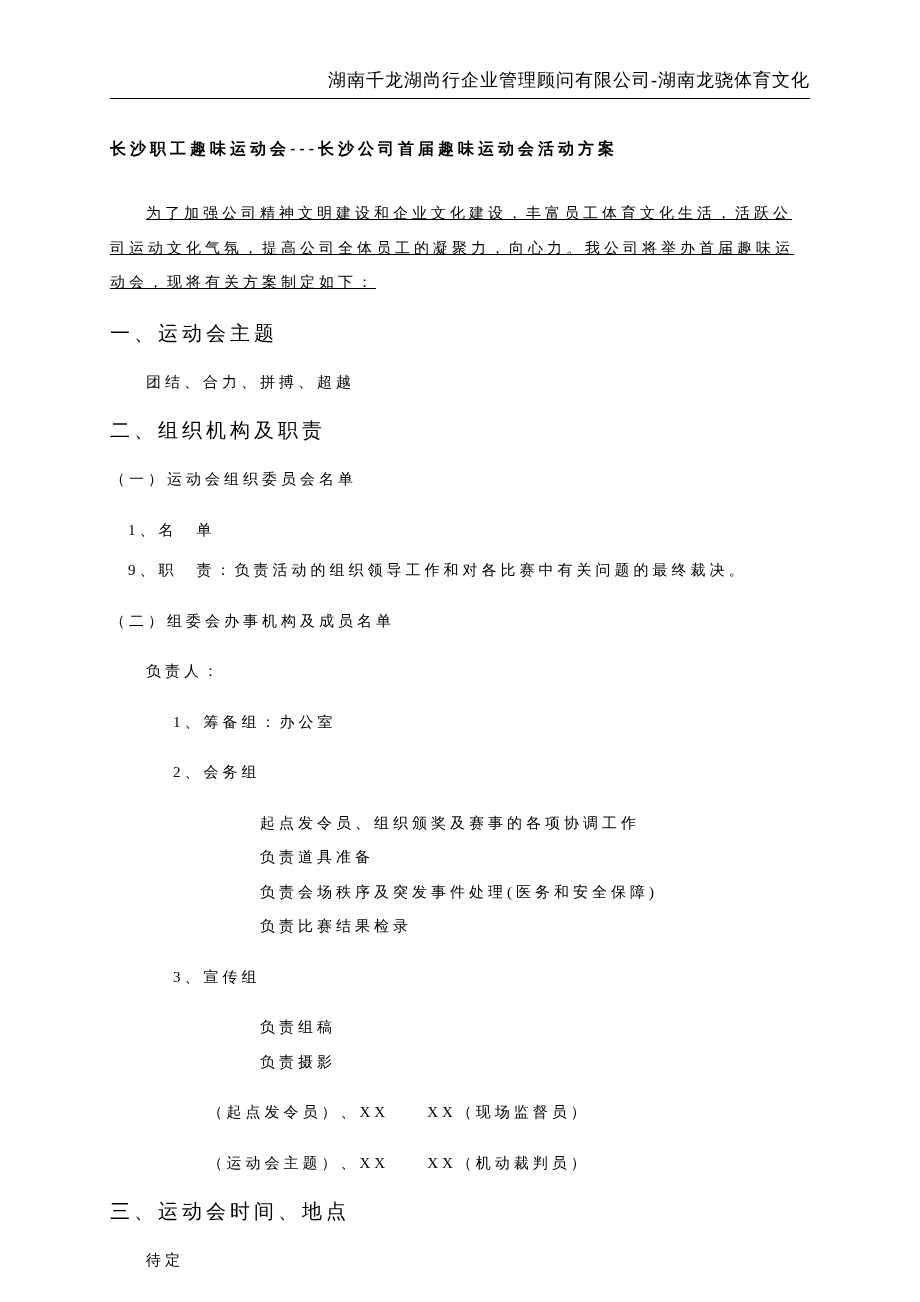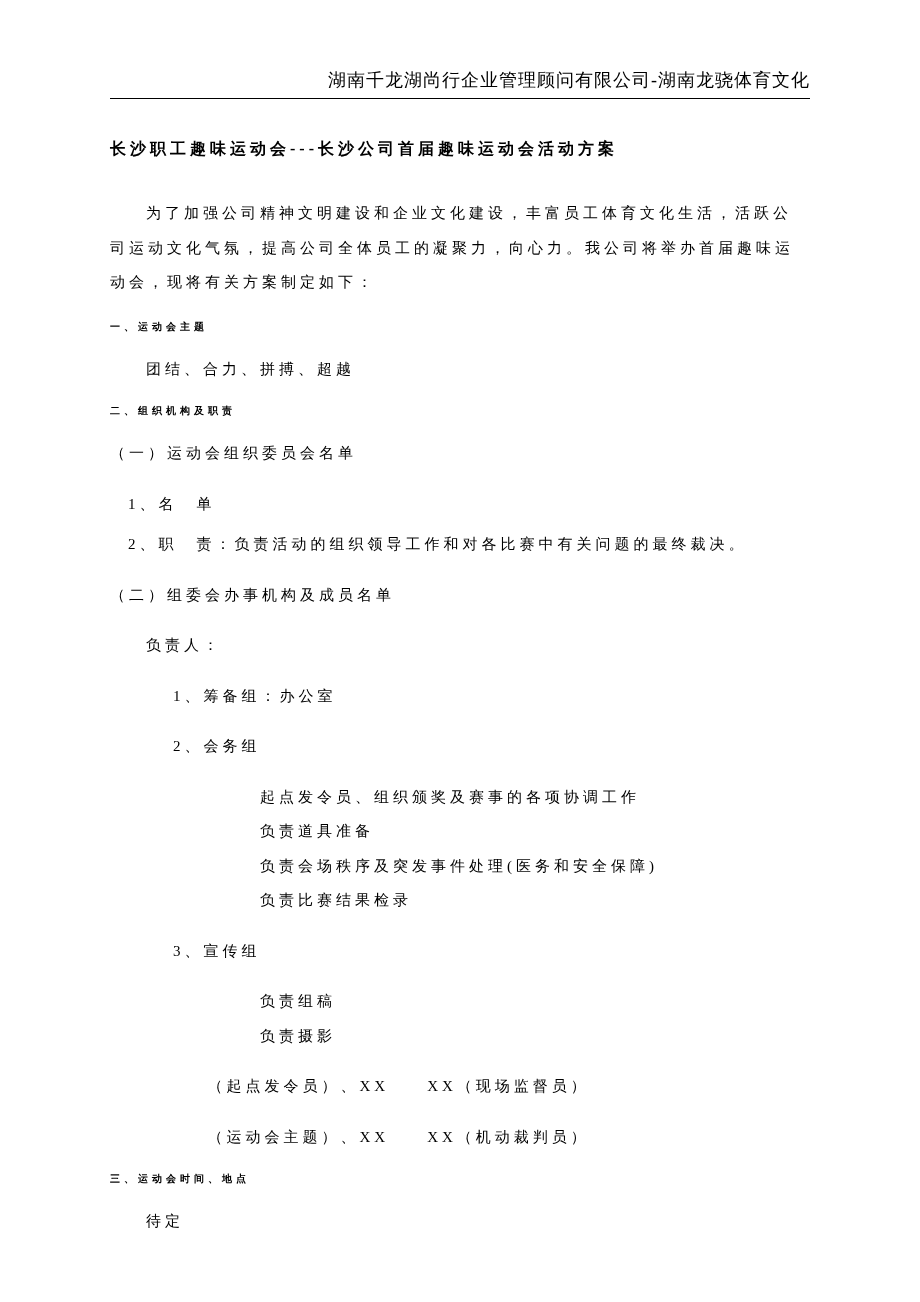--- a/index.html
+++ b/index.html
@@ -29,24 +29,25 @@
     font-size: 16px;
     letter-spacing: 4px;
     margin-bottom: 36px;
   }
   .para {
     font-size: 15px;
     line-height: 2.3;
     letter-spacing: 4px;
     text-indent: 2.4em;
     margin-bottom: 20px;
+    text-decoration: underline;
   }
   .section-head {
-    font-size: 10px;
-    font-weight: bold;
+    font-size: 20px;
+    font-weight: normal;
     letter-spacing: 4px;
     margin-top: 18px;
     margin-bottom: 18px;
   }
   .line {
     font-size: 15px;
     letter-spacing: 4px;
     line-height: 2.3;
   }
   .ind1 { padding-left: 2.4em; }
@@ -68,21 +69,21 @@
 
   <p class="para">为了加强公司精神文明建设和企业文化建设，丰富员工体育文化生活，活跃公司运动文化气氛，提高公司全体员工的凝聚力，向心力。我公司将举办首届趣味运动会，现将有关方案制定如下：</p>
 
   <div class="section-head">一、运动会主题</div>
   <div class="line ind1 gap-md">团结、合力、拼搏、超越</div>
 
   <div class="section-head">二、组织机构及职责</div>
 
   <div class="line gap-md">（一）运动会组织委员会名单</div>
   <div class="line ind2 gap-sm">1、名　单</div>
-  <div class="line ind2 gap-md">2、职　责：负责活动的组织领导工作和对各比赛中有关问题的最终裁决。</div>
+  <div class="line ind2 gap-md">9、职　责：负责活动的组织领导工作和对各比赛中有关问题的最终裁决。</div>
 
   <div class="line gap-md">（二）组委会办事机构及成员名单</div>
   <div class="line ind1 gap-md">负责人：</div>
 
   <div class="line ind3 gap-md">1、筹备组：办公室</div>
 
   <div class="line ind3 gap-md">2、会务组</div>
   <div class="line ind4">起点发令员、组织颁奖及赛事的各项协调工作</div>
   <div class="line ind4">负责道具准备</div>
   <div class="line ind4">负责会场秩序及突发事件处理(医务和安全保障)</div>

